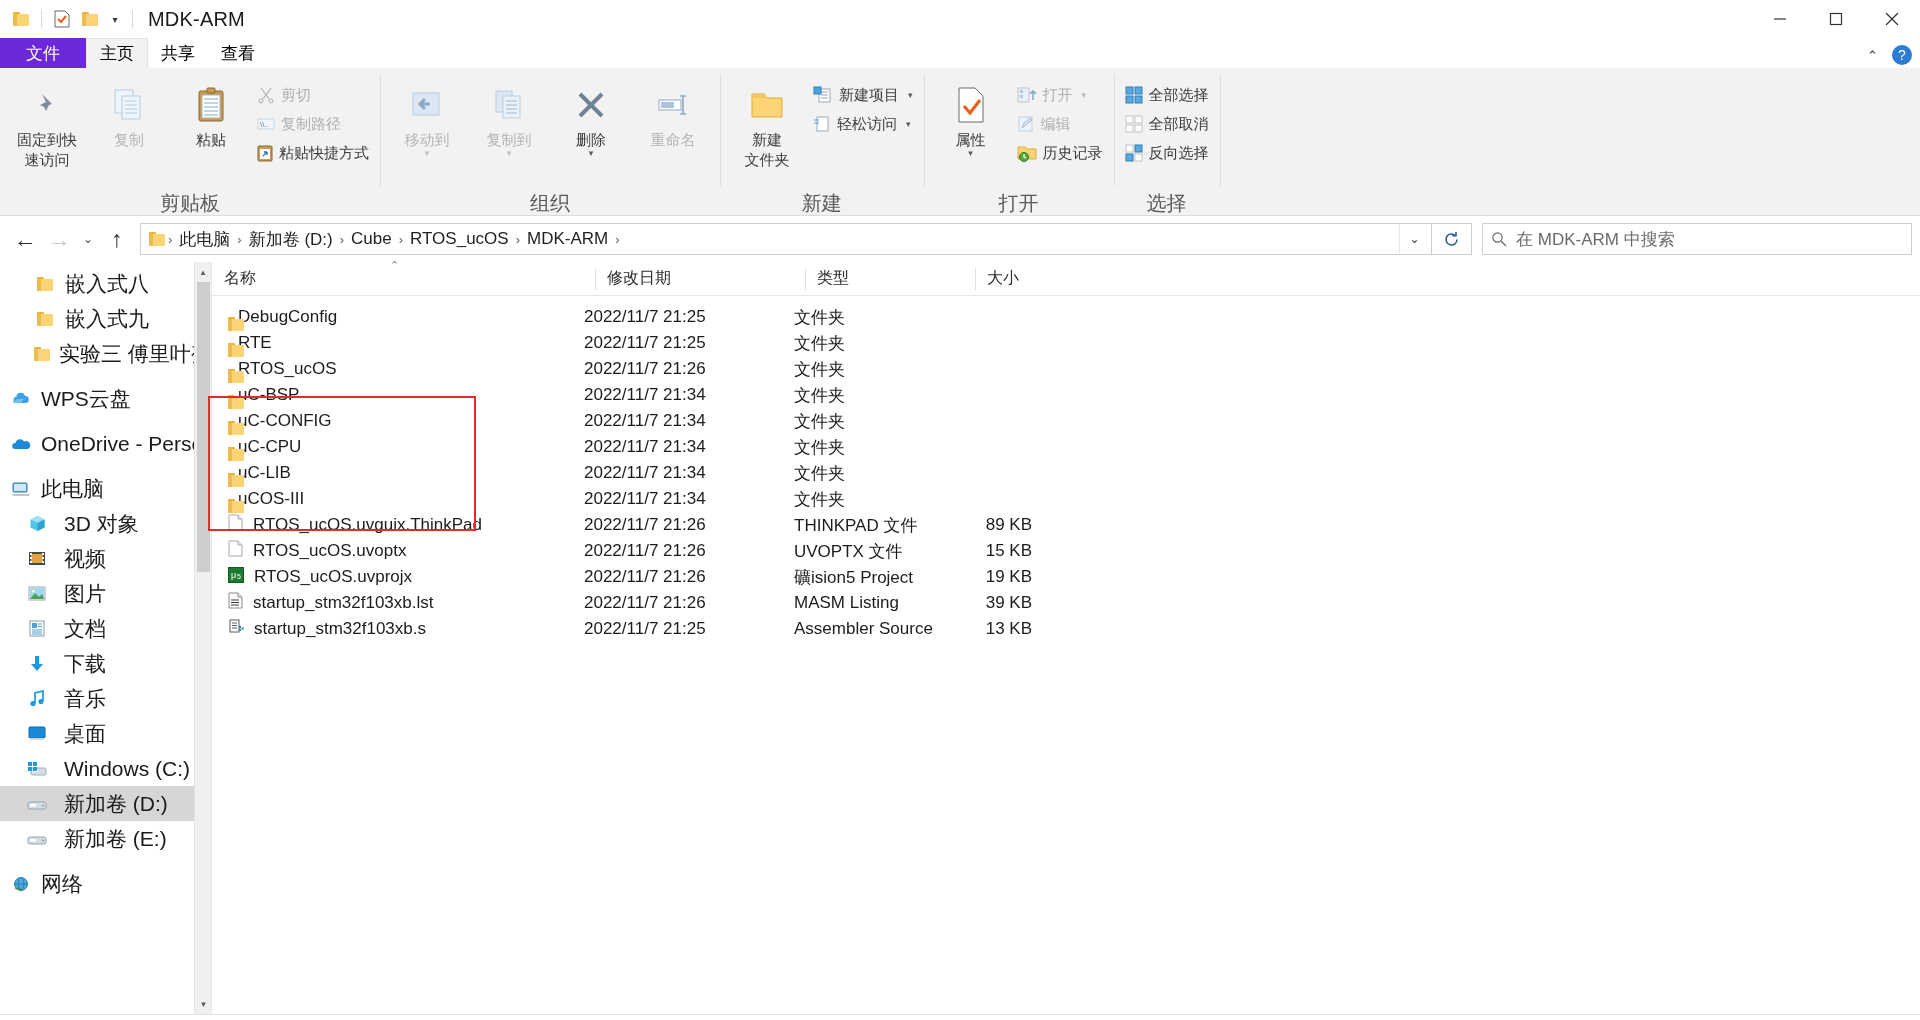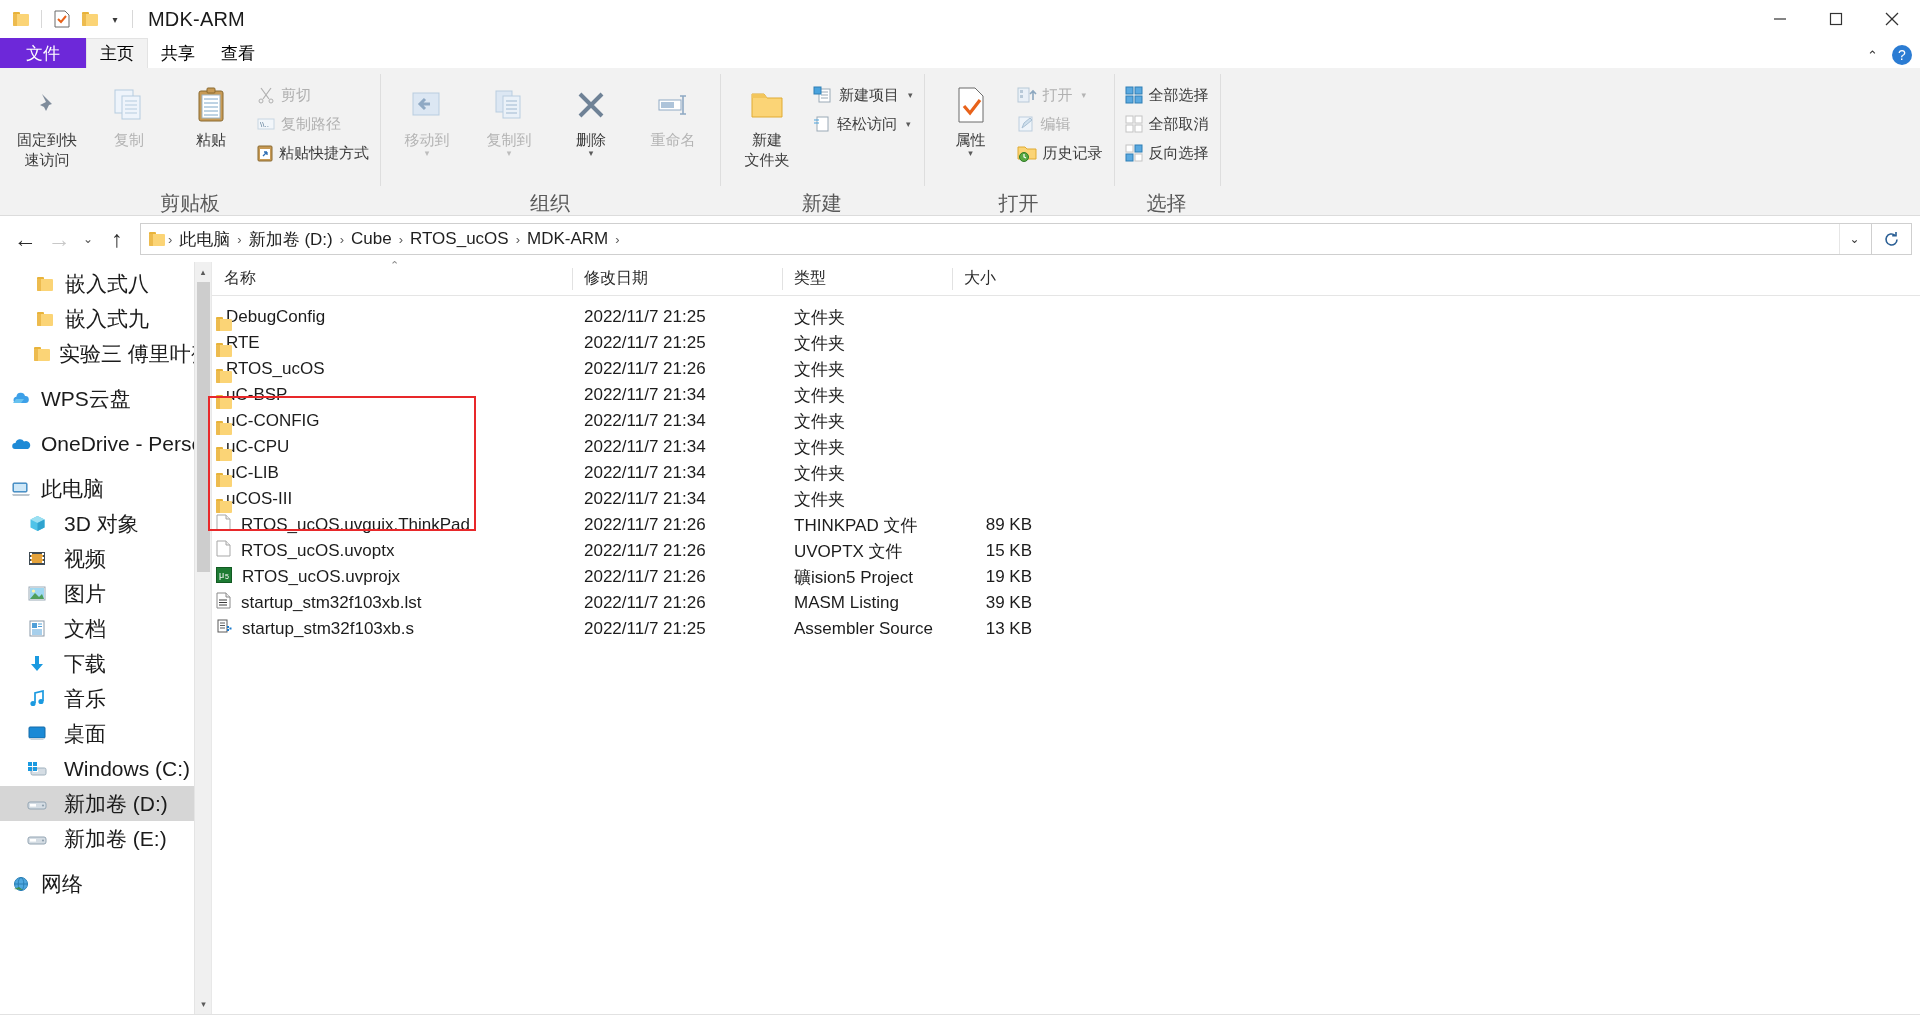--- a/index.html
+++ b/index.html
@@ -131,28 +131,28 @@
   .sb-thumb { position: absolute; top: 20px; left: 2px; width: 13px; height: 290px; background: #cdcdcd; }
 
   
   .filelist { flex: 1; position: relative; }
   .colhead { height: 34px; display: flex; align-items: center; border-bottom: 1px solid #e5e5e5;
              position: relative; }
   .col { font-size: 16px; color: #2b2b2b; padding-left: 12px; position: relative; height: 34px;
          display: flex; align-items: center; }
   .col + .col::before { content:""; position:absolute; left:0; top:6px; bottom:6px; width:1px; background:#e2e2e2; }
   .col-name { width: 360px; }
-  .col-date { width: 210px; }
+  .col-date { width: 210px; margin-left: 23px; }
   .col-type { width: 170px; }
   .col-size { width: 110px; }
   .sort-mark { position: absolute; left: 178px; top: -3px; font-size: 11px; color: #888; }
 
   .row { height: 26px; display: flex; align-items: center; }
   .cell { font-size: 17px; color: #1c1c1c; display: flex; align-items: center; height: 26px; }
-  .c-name { width: 360px; padding-left: 4px; gap: 10px; }
+  .c-name { width: 360px; padding-left: 16px; gap: 10px; }
   .c-date { width: 210px; padding-left: 12px; }
   .c-type { width: 170px; padding-left: 12px; }
   .c-size { width: 110px; padding-left: 12px; justify-content: flex-end; padding-right: 30px; }
   .rows-wrap { padding-top: 8px; position: relative; }
 
   .redbox {
     position: absolute; border: 2px solid #e8282a; pointer-events: none;
   }
 
   
@@ -516,20 +516,27 @@
       <span class="crumb">MDK-ARM</span>
       <span class="crumb-sep">›</span>
     </div>
     <div class="addr-drop">⌄</div>
   </div>
   <div class="refresh-btn">
     <svg width="17" height="17" viewBox="0 0 17 17">
         <path d="M14 8.5a5.5 5.5 0 1 1-1.9-4.2" fill="none" stroke="#2b5f95" stroke-width="1.6"></path>
         <path d="M13 1v3.8h-3.8" fill="none" stroke="#2b5f95" stroke-width="1.6"></path>
       </svg>
+  </div>
+  <div class="search-box">
+    <svg width="16" height="16" viewBox="0 0 16 16">
+        <circle cx="6.5" cy="6.5" r="4.6" fill="none" stroke="#6a6a6a" stroke-width="1.2"></circle>
+        <line x1="10" y1="10" x2="15" y2="15" stroke="#6a6a6a" stroke-width="1.2"></line>
+      </svg>
+    <span class="search-ph">在 MDK-ARM 中搜索</span>
   </div>
 </div>
 
 <div class="main">
 
   <div class="sidebar">
     <div class="snode ind1">
       <span class="sicon">
           <span class="folder">
             <span class="tabf"></span>

